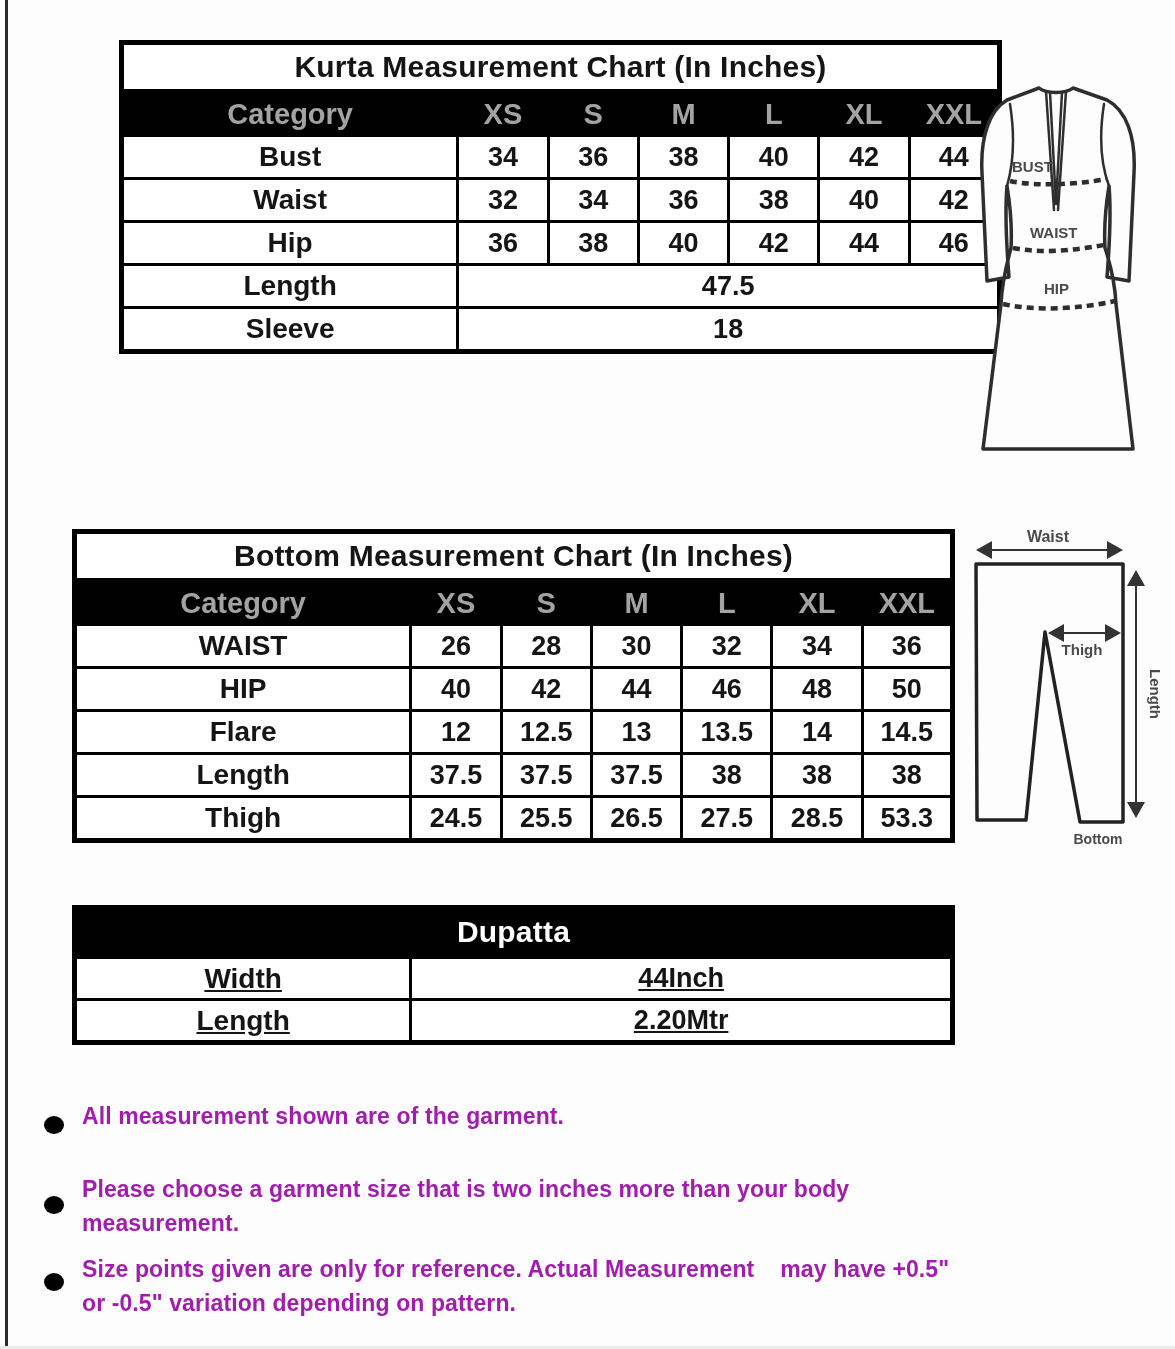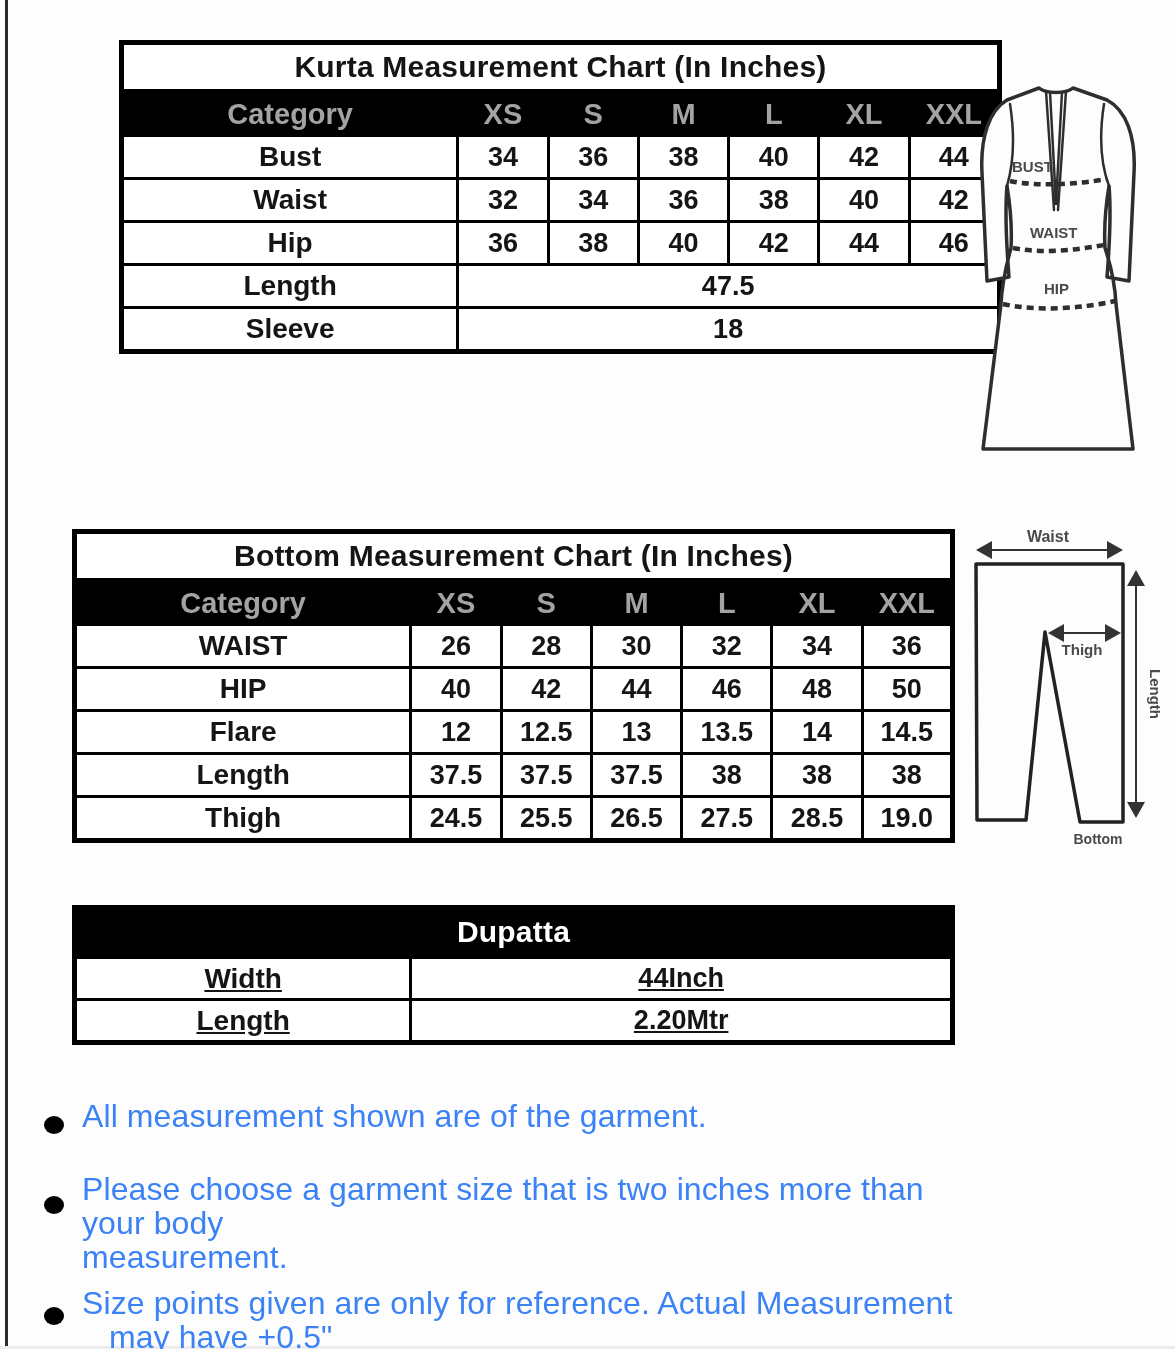--- a/index.html
+++ b/index.html
@@ -32,21 +32,21 @@
   .sketch{position:absolute;}
   .kurta-sketch{left:968px;top:78px;}
   .bottom-sketch{left:960px;top:528px;}
   .sketch text{font-family:"Liberation Sans",sans-serif;font-weight:700;fill:#4a4a4a;}
 
   
   .notes{position:absolute;left:44px;top:1099px;width:910px;}
   .note{display:flex;gap:18px;}
   .note .dot{width:20px;height:18px;border-radius:50%;background:#000;flex:none;}
   .note .txt{
-    font-size:32px;font-weight:400;line-height:34px;color:#3b82f6;
+    font-size:23px;font-weight:700;line-height:34px;color:#a21caf;
     white-space:pre-line;letter-spacing:.1px;
   }
   .note-1{margin-bottom:38px;}
   .note-1 .dot{margin-top:17px;}
   .note-2{margin-bottom:12px;}
   .note-2 .dot{margin-top:24px;}
   .note-3 .dot{margin-top:21px;}
 </style>
 </head>
 <body>
@@ -177,21 +177,21 @@
             <td class="val">38</td>
             <td class="val">38</td>
           </tr>
           <tr class="body-row">
             <td class="lbl">Thigh</td>
             <td class="val">24.5</td>
             <td class="val">25.5</td>
             <td class="val">26.5</td>
             <td class="val">27.5</td>
             <td class="val">28.5</td>
-            <td class="val">19.0</td>
+            <td class="val">53.3</td>
           </tr>
         </tbody>
       </table>
     </section>
   <section class="tbl dupatta-table">
       <table>
         <colgroup>
           <col style="width: 38.3%;">
           <col style="width: 61.7%;">
         </colgroup>

